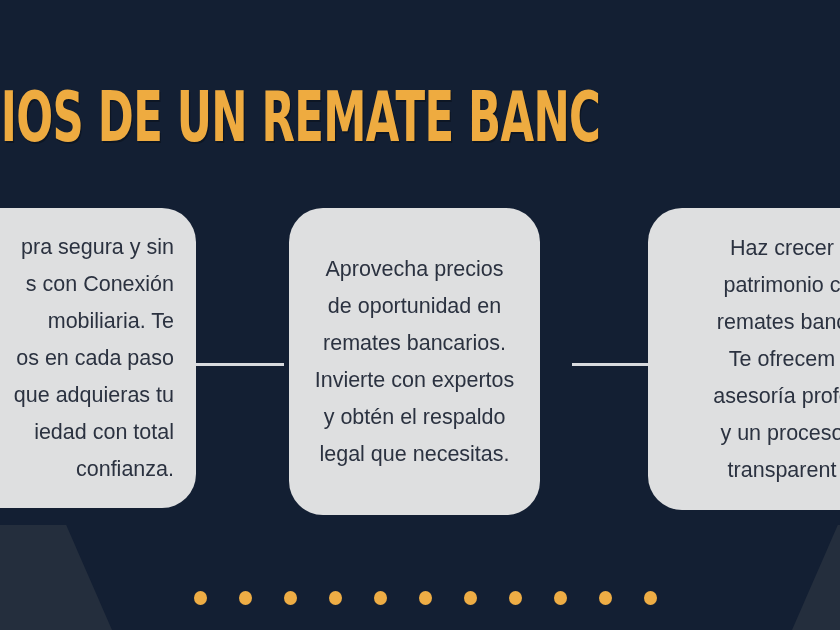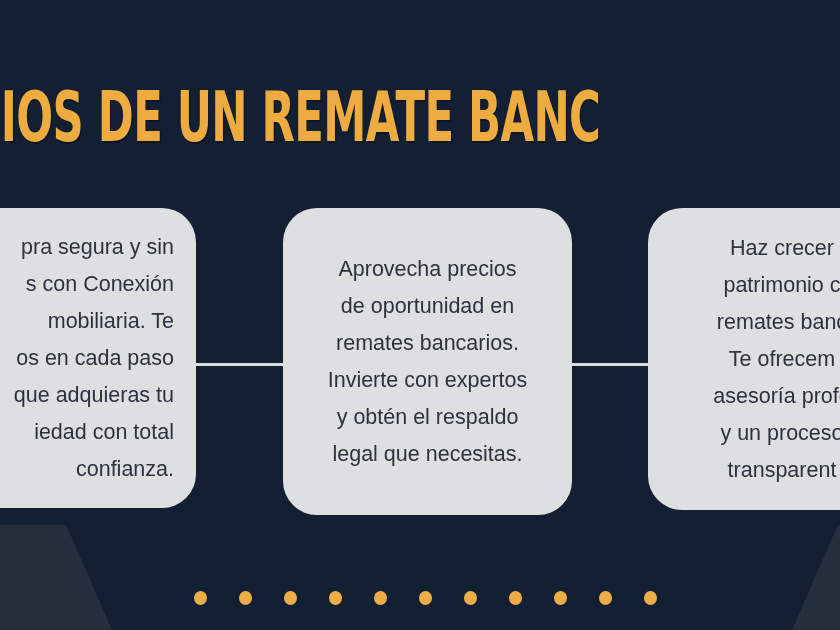--- a/index.html
+++ b/index.html
@@ -103,23 +103,23 @@
     width: 296px;
     height: 300px;
     justify-content: flex-end;
   }
   .card-left .card-text {
     text-align: right;
     padding-right: 22px;
   }
 
   .card-middle {
-    left: 283px;
+    left: 289px;
     top: 208px;
-    width: 289px;
+    width: 251px;
     height: 307px;
   }
 
   .card-right {
     left: 648px;
     top: 208px;
     width: 300px;
     height: 302px;
     justify-content: flex-start;
   }

